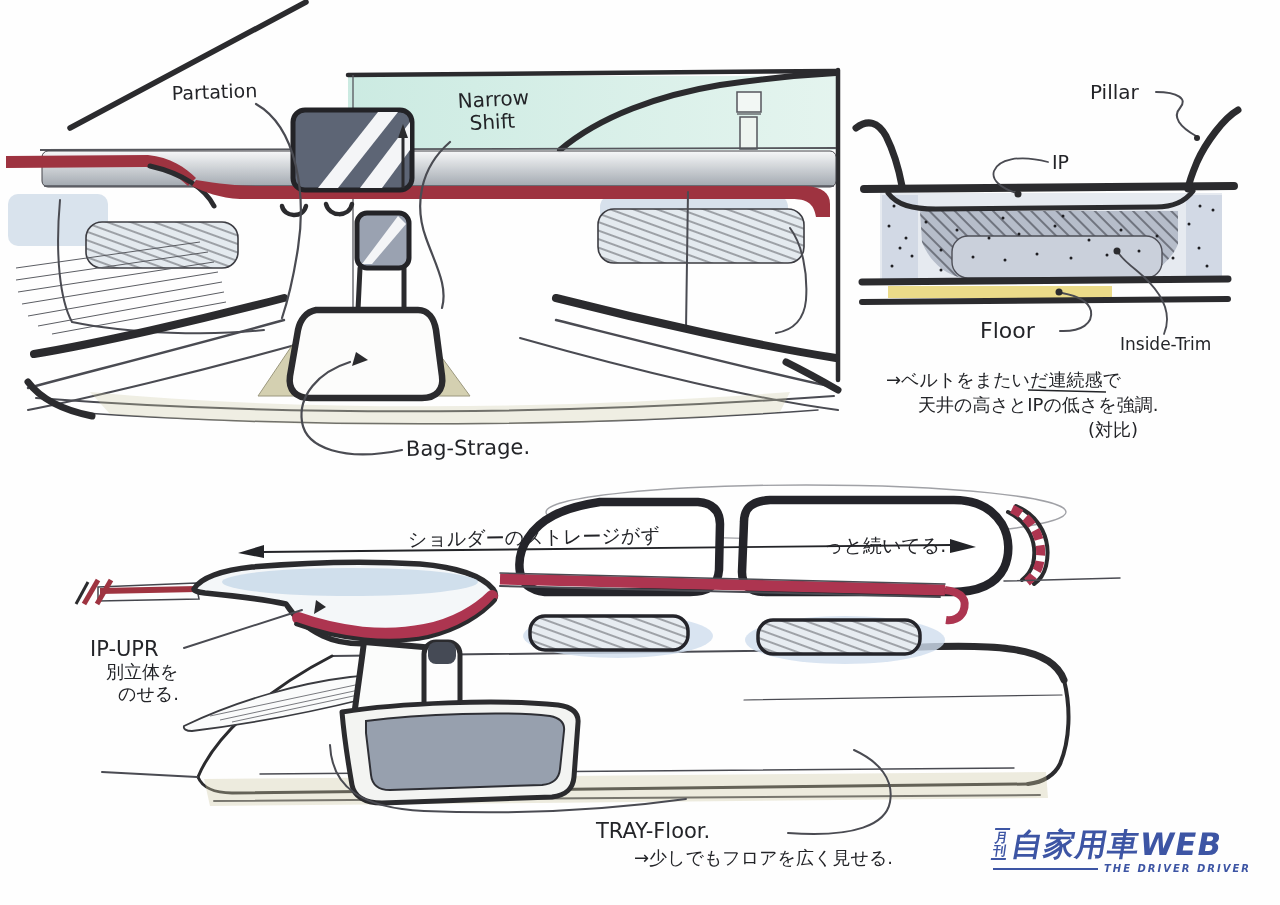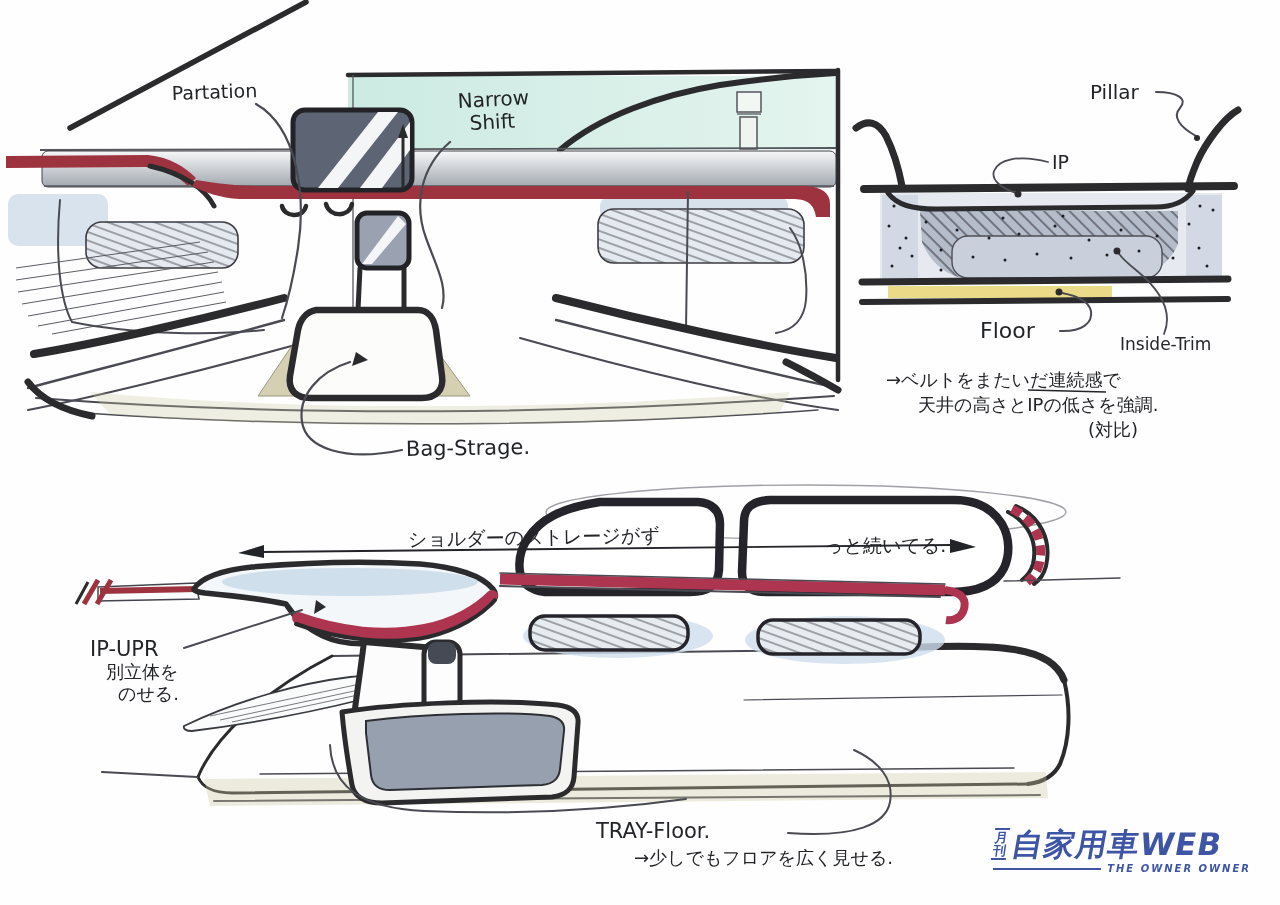--- a/index.html
+++ b/index.html
@@ -308,16 +308,16 @@
 <div id="logo">
   <div class="row">
     <div class="kan">
       <span>月</span>
       <span>刊</span>
     </div>
     <div class="main">自家用車WEB</div>
   </div>
   <div class="tagrow">
     <div class="tagline-rule"></div>
-    <span class="tagline">THE OWNER OWNER</span>
+    <span class="tagline">THE DRIVER DRIVER</span>
   </div>
 </div>
 </div>
 
 </body></html>

